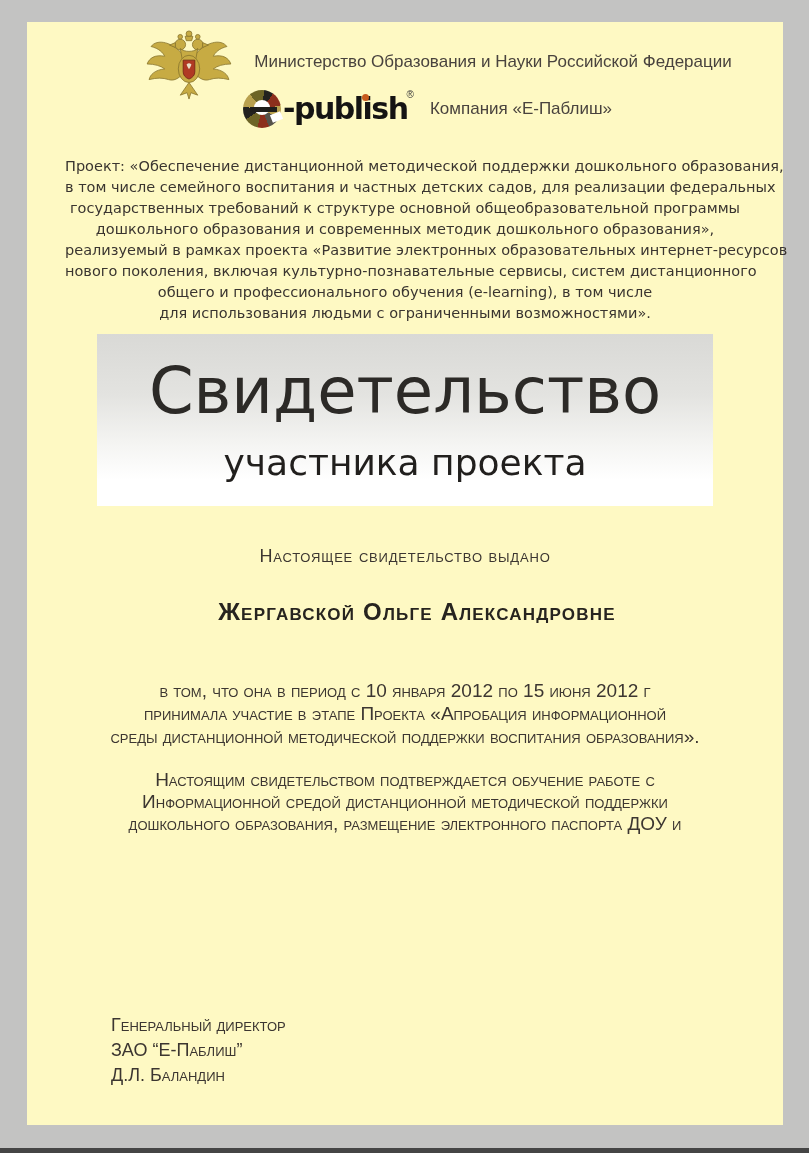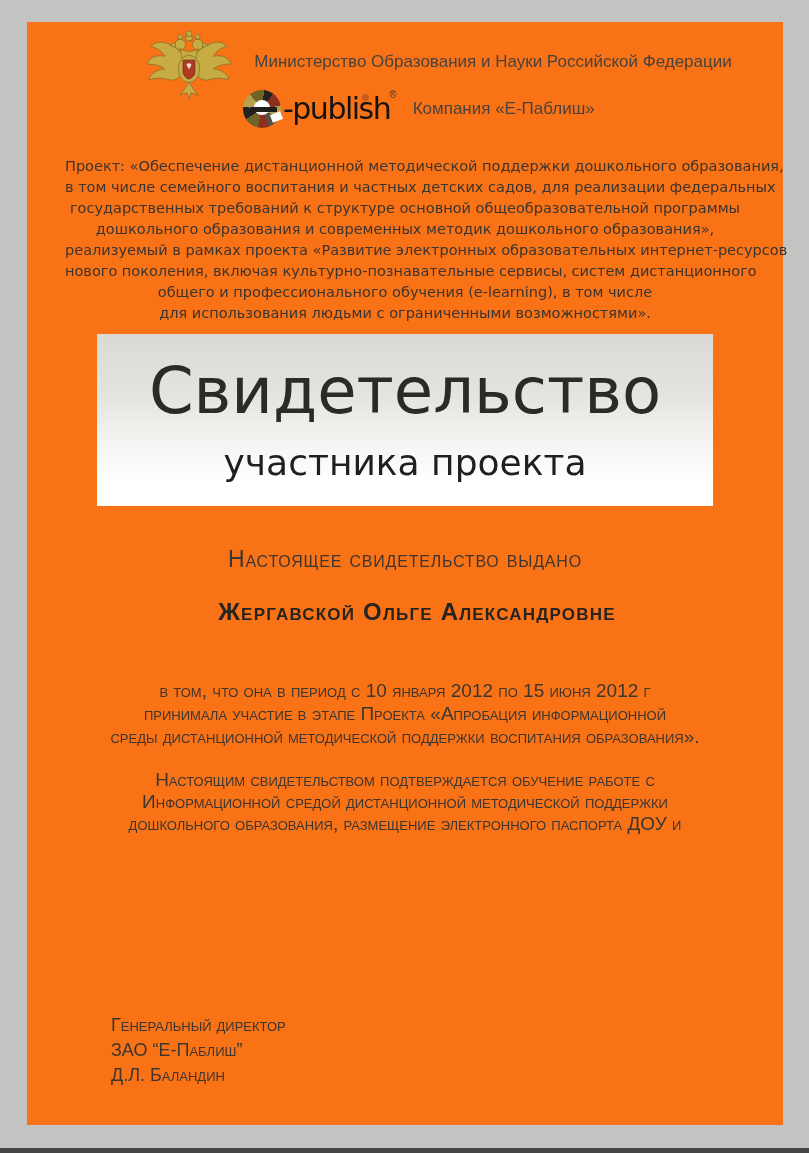--- a/index.html
+++ b/index.html
@@ -5,21 +5,21 @@
   html,body{margin:0;padding:0;}
   body{
     width:809px;height:1153px;
     background:#c3c3c2;
     position:relative;
     overflow:hidden;
     font-family:"Liberation Sans", sans-serif;
   }
   .page{
     position:absolute;left:27px;top:22px;width:756px;height:1103px;
-    background:#f97316;
+    background:#fef9c3;
   }
   .bottom-edge{
     position:absolute;left:0;bottom:0;width:809px;height:5px;background:#454545;
   }
   
   .coat{position:absolute;left:117px;top:7px;width:90px;height:72px;}
   .ministry{
     position:absolute;left:206px;top:30px;width:520px;
     text-align:center;font-size:17px;color:#49433e;
     font-family:"Liberation Sans", sans-serif;
@@ -30,21 +30,21 @@
   }
   .elogo{position:relative;width:38px;height:38px;border-radius:50%;display:inline-block;
     background:conic-gradient(from -40deg,
       #6d6426 0 13%, #23221f 13% 21%, #8c2f1c 21% 33%, #b8a04e 33% 44%,
       #55524a 44% 55%, #8c2f1c 55% 65%, #6d6426 65% 77%, #23221f 77% 88%, #b8a04e 88% 100%);}
   .elogo-hole{position:absolute;left:11px;top:10px;width:16px;height:15px;background:#fff;border-radius:50%;}
   .elogo-bar{position:absolute;left:7px;top:17px;width:27px;height:5px;background:#1f1e1b;}
   .elogo-gap{position:absolute;right:-1px;top:23px;width:11px;height:8px;background:#fff;transform:rotate(-22deg);}
   .wordmark-wrap{position:relative;margin-left:2px;display:inline-block;}
   .wordmark{
-    font-family:"DejaVu Sans", sans-serif;font-weight:400;font-size:30px;
+    font-family:"DejaVu Sans", sans-serif;font-weight:700;font-size:30px;
     letter-spacing:-1.5px;color:#151413;line-height:38px;margin-top:32px;
   }
   .idot{position:absolute;left:79px;top:4px;width:7px;height:7px;border-radius:50%;background:#c85a1e;}
   .reg{font-size:10px;color:#3a3a3a;vertical-align:top;position:relative;top:-1px;left:-1px;}
   .company{margin-left:15px;font-size:17px;color:#49433e;white-space:nowrap;}
   
   .intro{
     position:absolute;left:38px;top:134px;width:680px;text-align:center;
     font-family:"DejaVu Sans", sans-serif;font-size:14.5px;line-height:21px;
     color:#3a3530;
@@ -63,21 +63,21 @@
   }
   .subtitle{
     margin-top:14px;
     font-family:"DejaVu Sans", sans-serif;font-size:36px;line-height:42px;
     color:#211f1d;
   }
   
   .sc{font-variant:small-caps;color:#3c3631;}
   .issued{
     position:absolute;left:0;top:524px;width:756px;text-align:center;
-    font-size:23px;letter-spacing:0.8px;
+    font-size:18px;letter-spacing:0.8px;
   }
   .recipient{
     position:absolute;left:12px;top:576px;width:756px;text-align:center;
     font-size:24px;font-weight:bold;letter-spacing:1.2px;color:#27241f;
   }
   .par{position:absolute;left:38px;width:680px;text-align:center;font-size:19px;}
   .par div{white-space:nowrap;}
   .period{top:657px;line-height:23px;}
   .confirm{top:747px;line-height:22px;}
   

